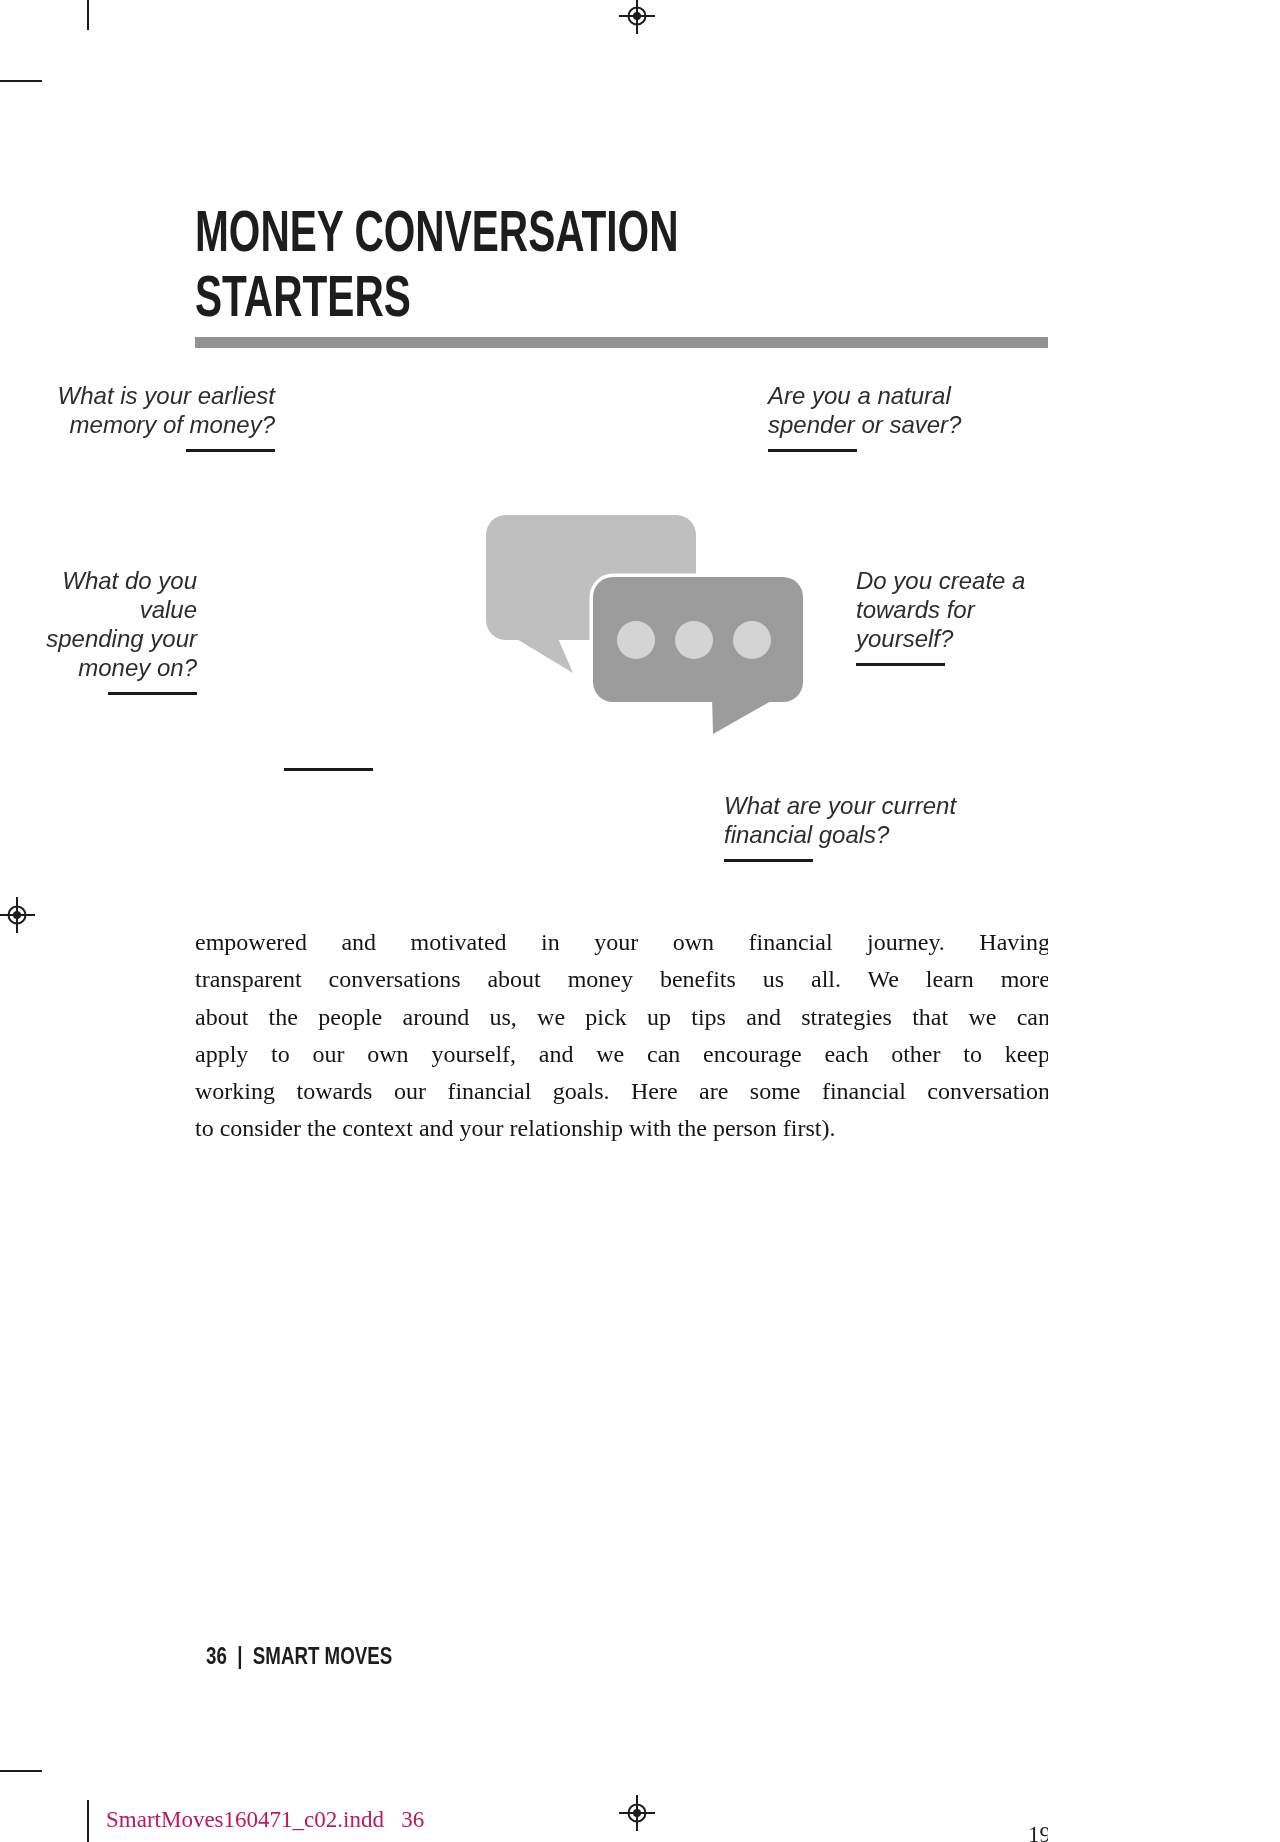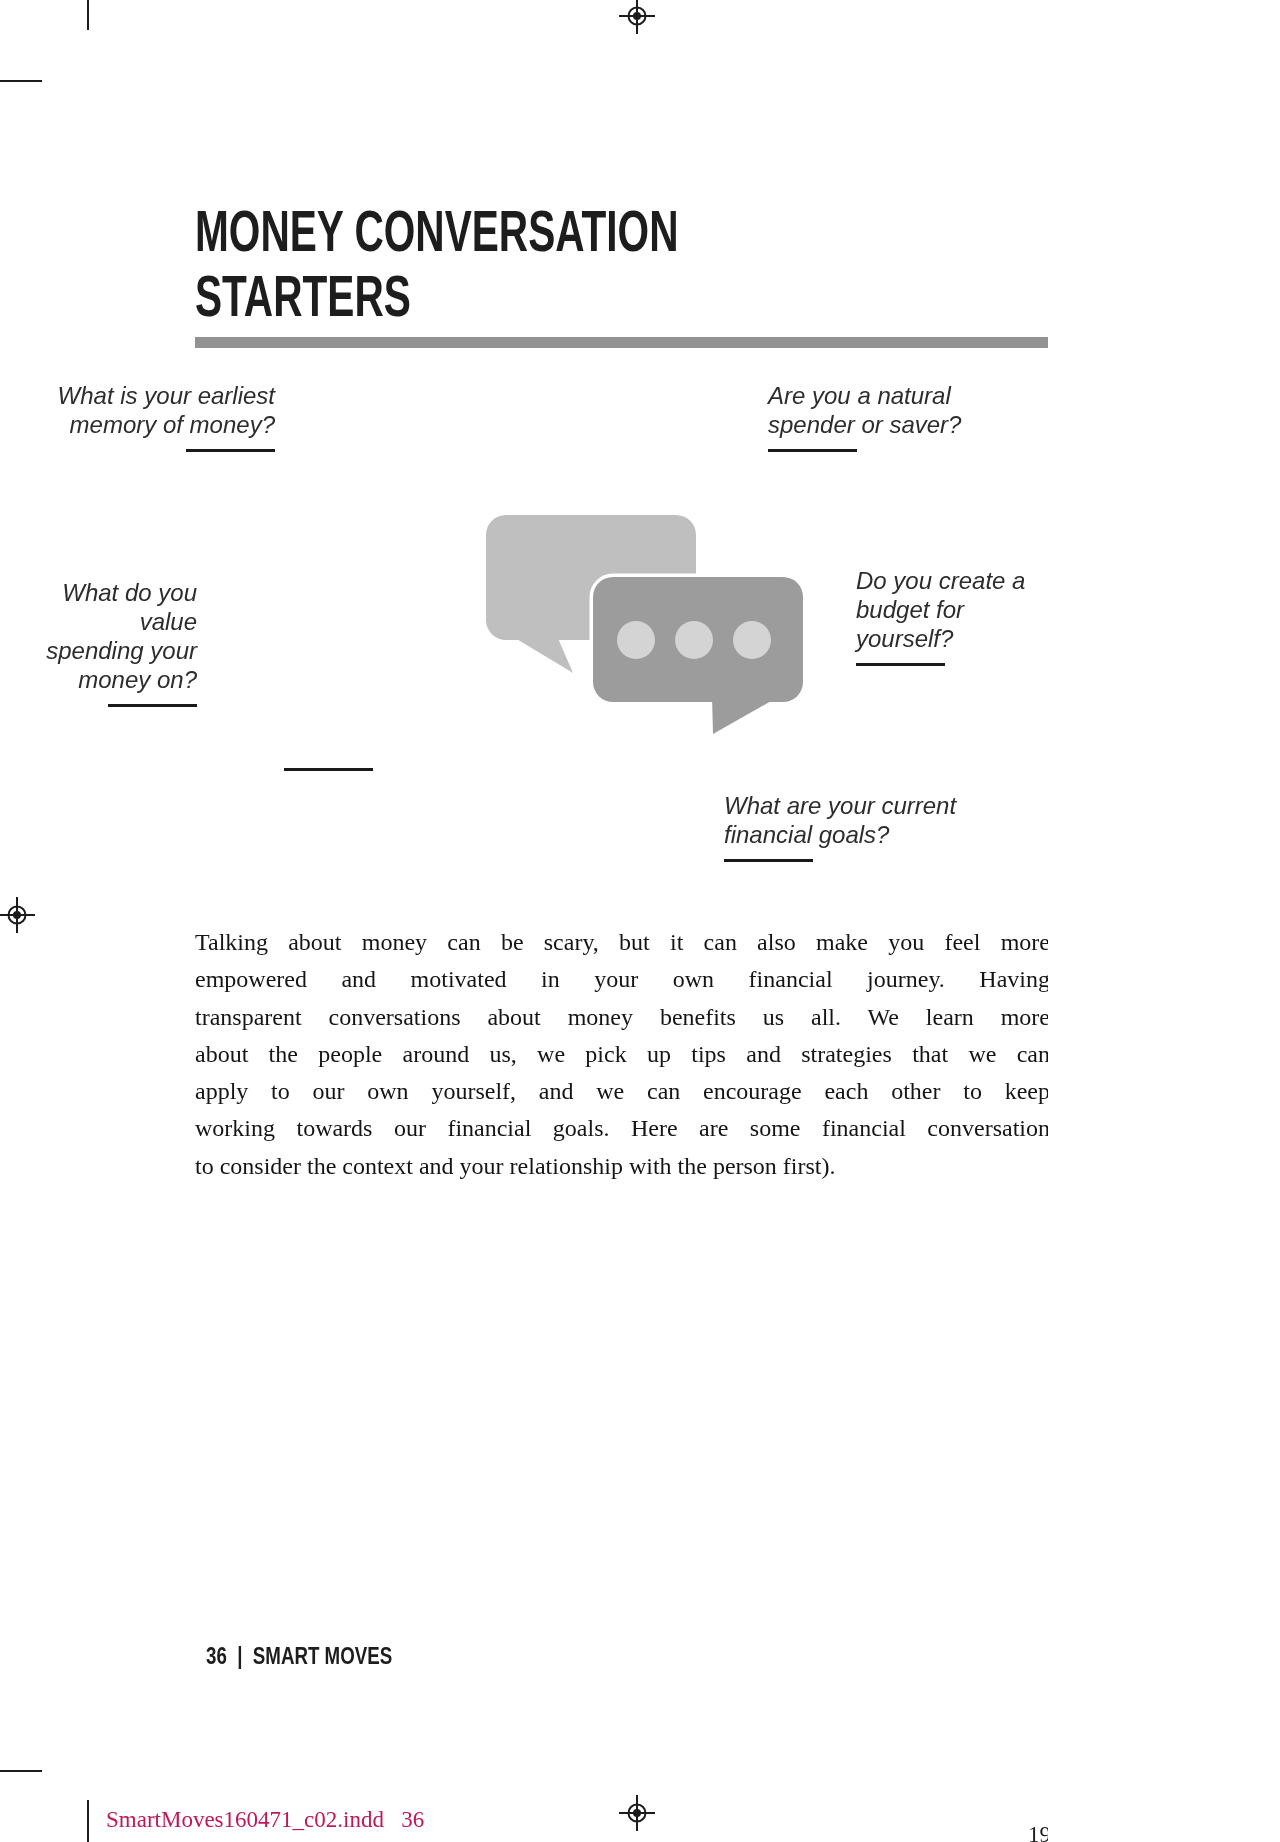--- a/index.html
+++ b/index.html
@@ -29,21 +29,21 @@
   .q-left  { align-items:flex-start; }
   .q-text {
     font-family:"Liberation Sans", sans-serif; font-style:italic;
     font-size:24px; line-height:29px; color:#2d2d2d; white-space:pre-line;
   }
   .q-right .q-text { text-align:right; }
   .q-left  .q-text { text-align:left; }
   .q-underline { width:89px; height:3px; background:var(--underline,#1a1a1a); margin-top:10px; }
   #q1 { top:381px; right:773px; }
   #q2 { top:381px; left:768px; }
-  #q3 { top:566px; right:851px;margin-top:12px; }
+  #q3 { top:566px; right:851px; }
   #q4 { top:566px; left:856px; }
   #q5 { top:758px; right:675px; }
   #q6 { top:791px; left:724px; }
   
   #bubbles { position:absolute; left:480px; top:508px; }
   
   #body-paragraph {
     position:absolute; left:195px; top:924px; width:855px;
     font-family:"Liberation Serif", serif; font-size:24px; line-height:37.25px;
     color:#151515;
@@ -123,21 +123,21 @@
     <div class="q-underline"></div>
   </div>
   <div class="q q-right" id="q3">
     <div class="q-text">What do you value
 spending your
 money on?</div>
     <div class="q-underline"></div>
   </div>
   <div class="q q-left" id="q4">
     <div class="q-text">Do you create a
-budget for
+towards for
 yourself?</div>
     <div class="q-underline"></div>
   </div>
   <div class="q q-right" id="q5">
     <div class="q-underline"></div>
   </div>
   <div class="q q-left" id="q6">
     <div class="q-text">What are your current
 financial goals?</div>
     <div class="q-underline"></div>
@@ -152,21 +152,20 @@
     <rect x="593" y="577" width="210" height="125" rx="20" fill="#9c9c9c" stroke="#ffffff" stroke-width="7"></rect>
     <polygon points="712,696 780,696 713,734" fill="#9c9c9c"></polygon>
     <rect x="593" y="577" width="210" height="125" rx="20" fill="#9c9c9c"></rect>
 
     <circle cx="636" cy="640" r="19" fill="#d4d4d4"></circle>
     <circle cx="694" cy="640" r="19" fill="#d4d4d4"></circle>
     <circle cx="752" cy="640" r="19" fill="#d4d4d4"></circle>
   </svg>
 
   <div id="body-paragraph">
-      <div class="body-line">Talking about money can be scary, but it can also make you feel more</div>
       <div class="body-line">empowered and motivated in your own financial journey. Having</div>
       <div class="body-line">transparent conversations about money benefits us all. We learn more</div>
       <div class="body-line">about the people around us, we pick up tips and strategies that we can</div>
       <div class="body-line">apply to our own yourself, and we can encourage each other to keep</div>
       <div class="body-line">working towards our financial goals. Here are some financial conversation</div>
       <div class="body-line">to consider the context and your relationship with the person first).</div>
     </div>
 
   <div id="footer">36  |  SMART MOVES</div>
 

